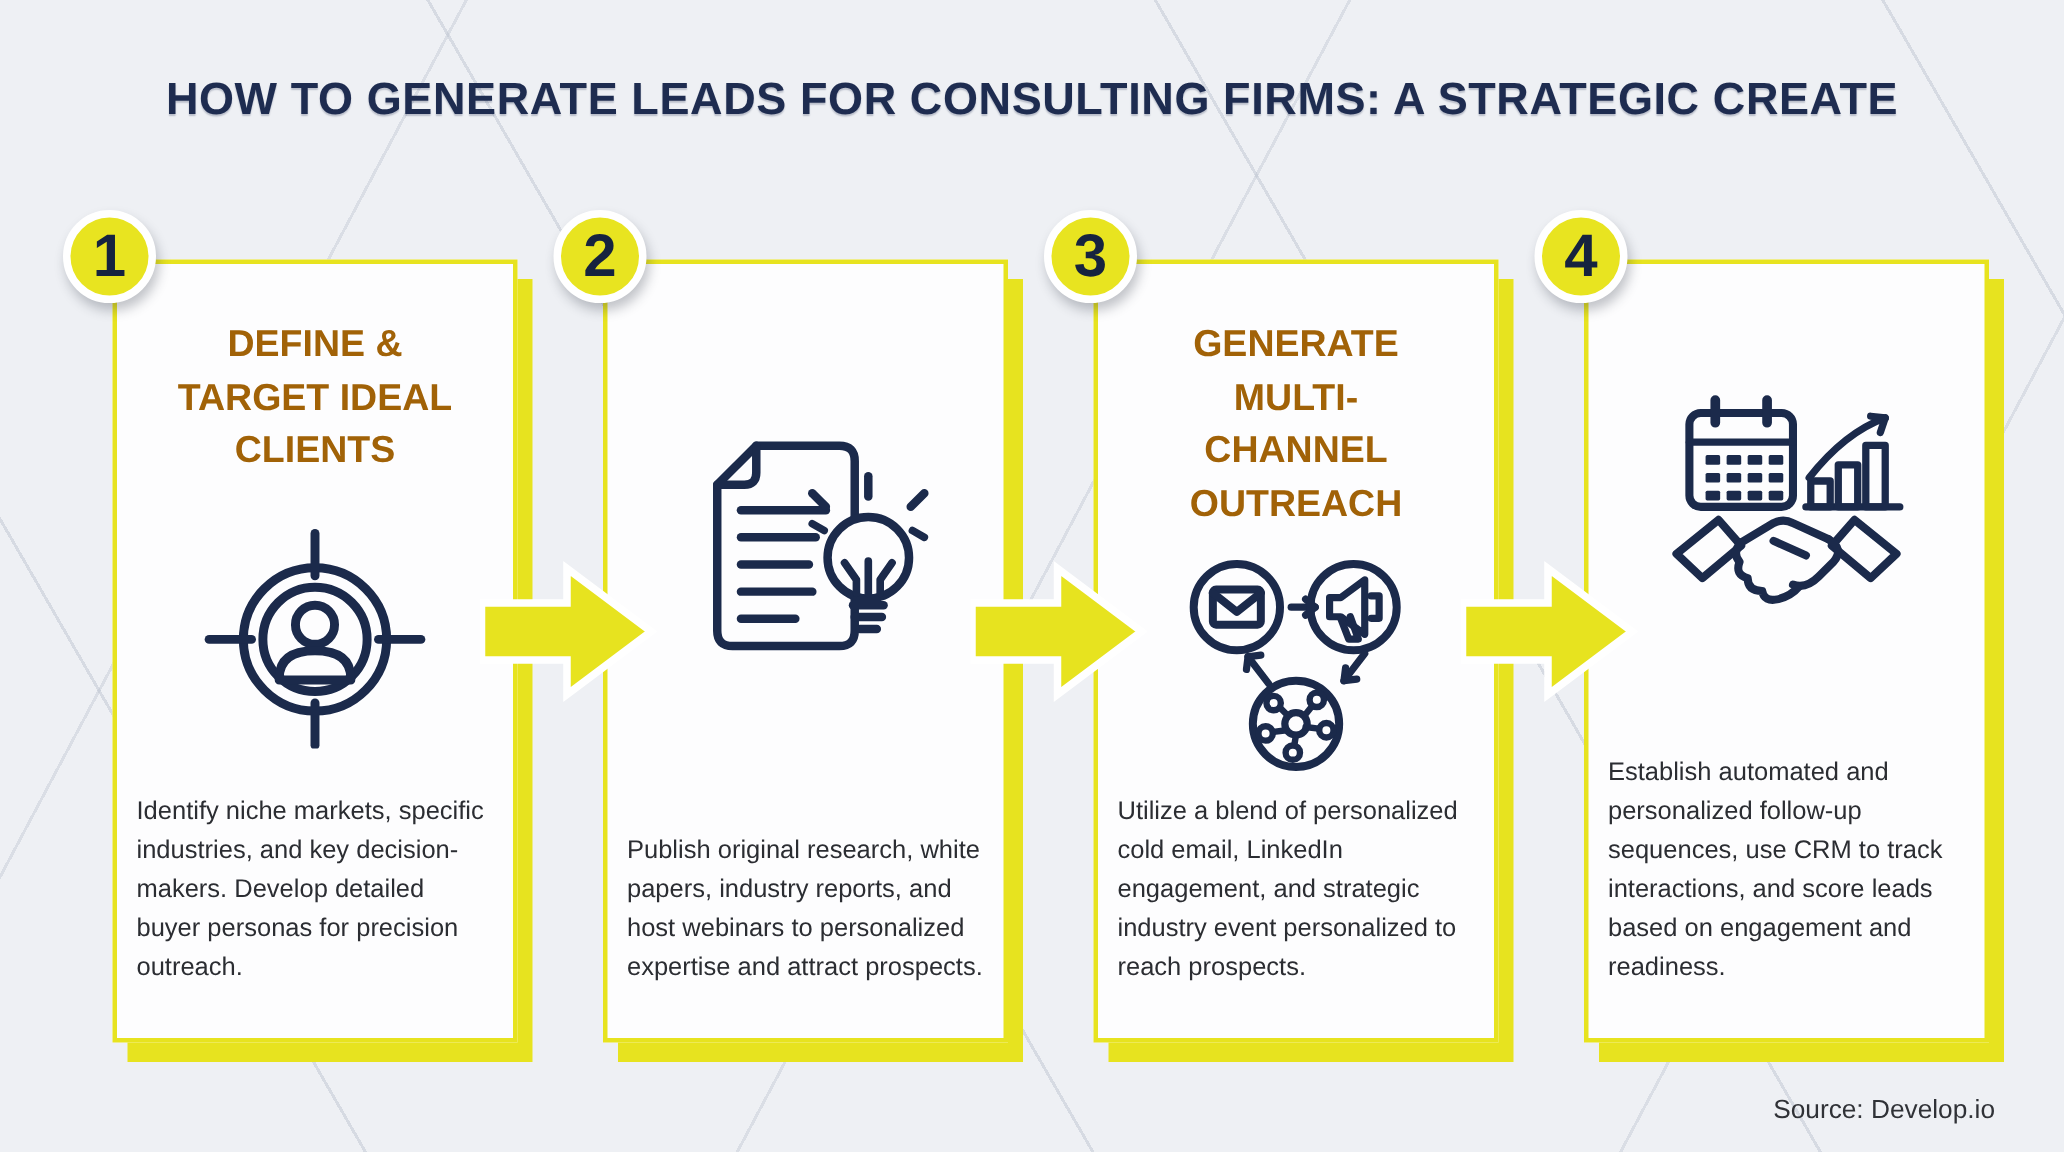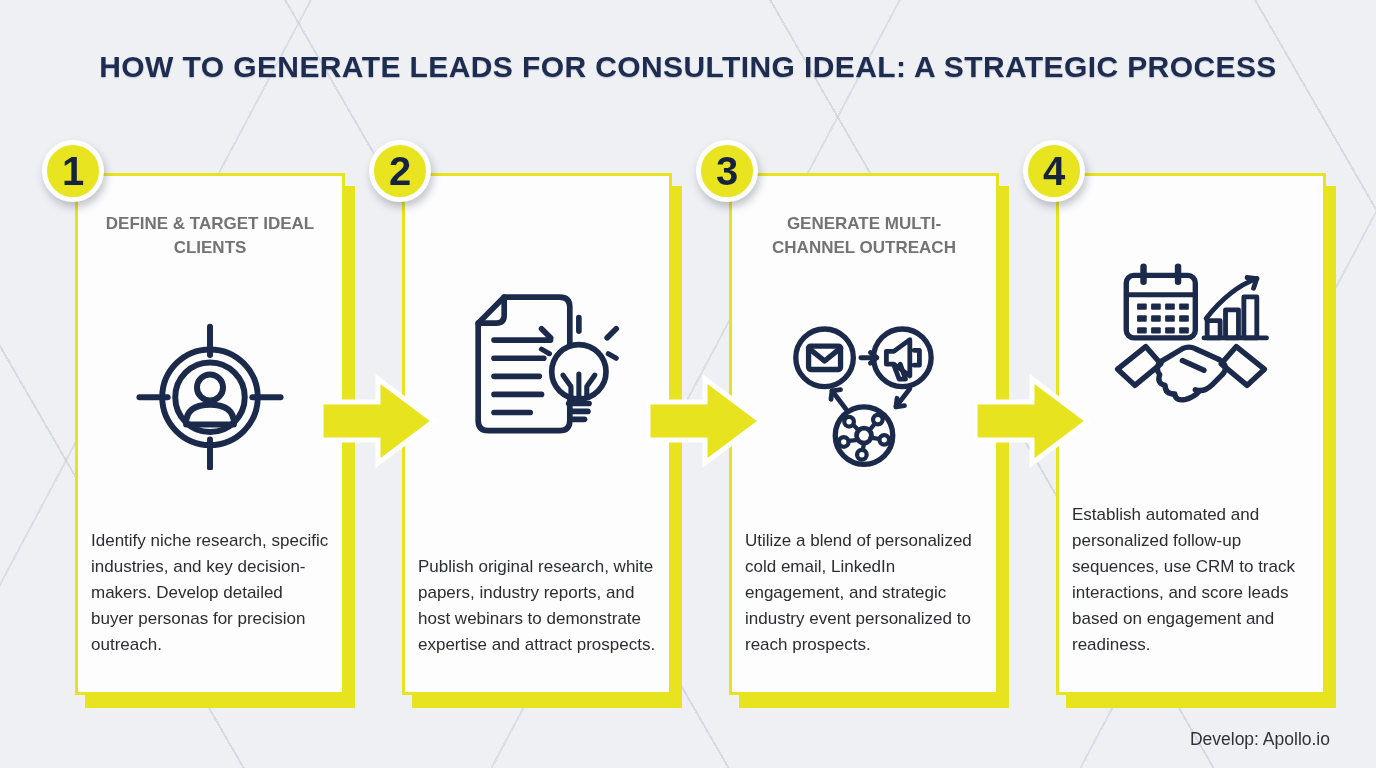--- a/index.html
+++ b/index.html
@@ -41,22 +41,22 @@
     position:absolute;left:-36px;top:-36px;
     width:62px;height:62px;border-radius:50%;
     background:#e8e420;border:5px solid #ffffff;
     box-shadow:2px 5px 8px rgba(40,45,60,.28);
     display:flex;align-items:center;justify-content:center;
     font-size:40px;font-weight:bold;color:#16233f;
     z-index:3;
   }
   .step-title{
     margin-top:36px;
-    font-weight:bold;font-size:17px;line-height:1.42;
-    color:#737373;text-align:center;
+    font-weight:bold;font-size:25px;line-height:1.42;
+    color:#a16207;text-align:center;
   }
   .st-1{max-width:215px;}
   .st-2{max-width:252px;}
   .st-3{max-width:188px;}
   .st-4{max-width:170px;}
   .step-icon{flex:1;display:flex;align-items:center;justify-content:center;width:100%;}
   .step-desc{
     margin-bottom:34px;padding:0 13px;
     font-size:17px;line-height:1.53;color:var(--text);
   }
@@ -64,38 +64,38 @@
   .arrow-1{left:320px;} .arrow-2{left:647px;} .arrow-3{left:974px;}
   .source{
     position:absolute;right:46px;bottom:18px;
     font-size:17.5px;color:#303237;
   }
   svg{display:block;}
 </style>
 </head>
 <body>
 
-<h1 class="main-title">HOW TO GENERATE LEADS FOR CONSULTING IDEAL: A STRATEGIC PROCESS</h1>
+<h1 class="main-title">HOW TO GENERATE LEADS FOR CONSULTING FIRMS: A STRATEGIC CREATE</h1>
 
 <div class="card card-1">
   <div class="badge">1</div>
   <div class="step-title st-1">DEFINE &amp; TARGET IDEAL CLIENTS</div>
   <div class="step-icon">
     <svg width="160" height="152" viewBox="0 0 140 140" fill="none" stroke="#1b2a4b" stroke-width="5.5" stroke-linecap="round" stroke-linejoin="round">
       <circle cx="70" cy="73" r="44"></circle>
       <circle cx="70" cy="73" r="32"></circle>
       <path d="M70,8 V34"></path>
       <path d="M70,112 V138"></path>
       <path d="M5,73 H31"></path>
       <path d="M109,73 H135"></path>
       <circle cx="70" cy="64" r="12"></circle>
       <path d="M48,97 q0,-17 22,-17 q22,0 22,17 v1 h-44 z"></path>
     </svg>
   </div>
-  <div class="step-desc">Identify niche research, specific industries, and key decision-makers. Develop detailed buyer personas for precision outreach.</div>
+  <div class="step-desc">Identify niche markets, specific industries, and key decision-makers. Develop detailed buyer personas for precision outreach.</div>
 </div>
 
 <div class="card card-2">
   <div class="badge">2</div>
   <div class="step-icon">
     <svg width="172" height="150" viewBox="0 0 152 132" fill="none" stroke="#1b2a4b" stroke-width="5" stroke-linecap="round" stroke-linejoin="round">
       <path d="M47,6 H96 q9,0 9,9 V115 q0,9 -9,9 H33 q-9,0 -9,-9 V29 Z"></path>
       <path d="M47,6 V22 q0,7 -7,7 H24"></path>
       <path d="M38,44 h50"></path>
       <path d="M38,60 h44"></path>
@@ -109,21 +109,21 @@
       <path d="M87,56 L80,52" stroke-width="4.5"></path>
       <circle cx="113" cy="72" r="24" fill="#fdfdfe"></circle>
       <path d="M106,93 v-8 l-7,-10" stroke-width="4.5"></path>
       <path d="M120,93 v-8 l7,-10" stroke-width="4.5"></path>
       <path d="M113,93 V74" stroke-width="4.5"></path>
       <path d="M104,100 h18"></path>
       <path d="M105,107 h16"></path>
       <path d="M108,114 h10"></path>
     </svg>
   </div>
-  <div class="step-desc">Publish original research, white papers, industry reports, and host webinars to demonstrate expertise and attract prospects.</div>
+  <div class="step-desc">Publish original research, white papers, industry reports, and host webinars to personalized expertise and attract prospects.</div>
 </div>
 
 <div class="card card-3">
   <div class="badge">3</div>
   <div class="step-title st-3">GENERATE MULTI-CHANNEL OUTREACH</div>
   <div class="step-icon">
     <svg width="162" height="152" viewBox="0 0 152 142" fill="none" stroke="#1b2a4b" stroke-width="5" stroke-linecap="round" stroke-linejoin="round">
       <circle cx="39" cy="37" r="27"></circle>
       <rect x="24" y="26" width="30" height="22" rx="2"></rect>
       <path d="M24,28 l15,12 15,-12"></path>
@@ -191,13 +191,13 @@
 <svg class="arrow arrow-1" viewBox="0 0 118 94">
   <polygon points="1,28 58,28 58,5 114,47 58,89 58,66 1,66" fill="#e7e31f" stroke="#ffffff" stroke-width="5"></polygon>
 </svg>
 <svg class="arrow arrow-2" viewBox="0 0 118 94">
   <polygon points="1,28 58,28 58,5 114,47 58,89 58,66 1,66" fill="#e7e31f" stroke="#ffffff" stroke-width="5"></polygon>
 </svg>
 <svg class="arrow arrow-3" viewBox="0 0 118 94">
   <polygon points="1,28 58,28 58,5 114,47 58,89 58,66 1,66" fill="#e7e31f" stroke="#ffffff" stroke-width="5"></polygon>
 </svg>
 
-<div class="source">Develop: Apollo.io</div>
+<div class="source">Source: Develop.io</div>
 
 </body></html>

